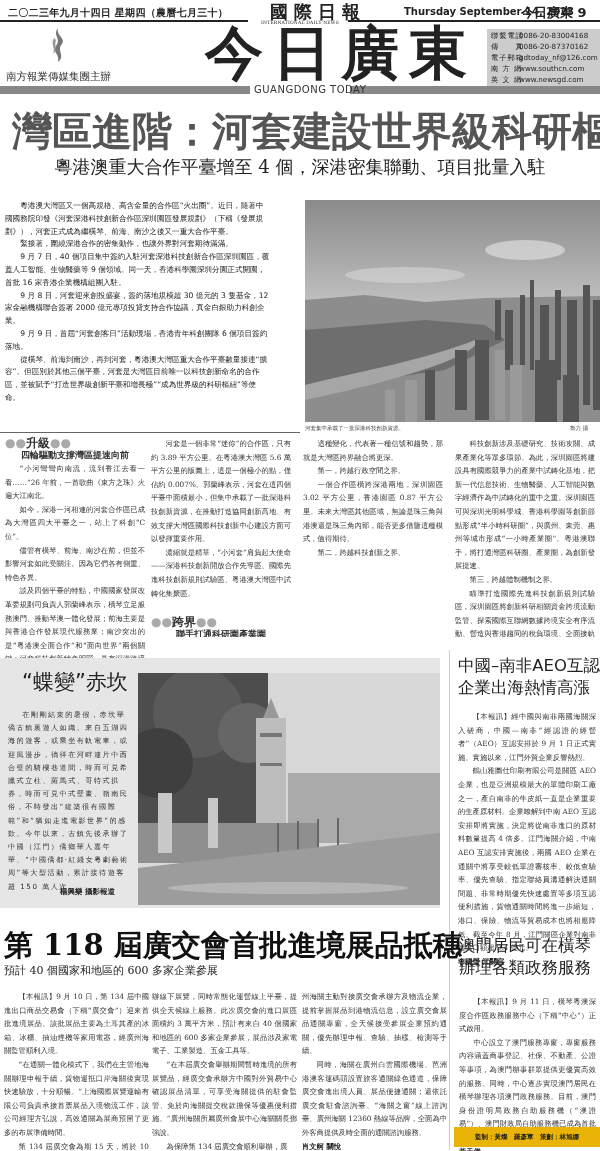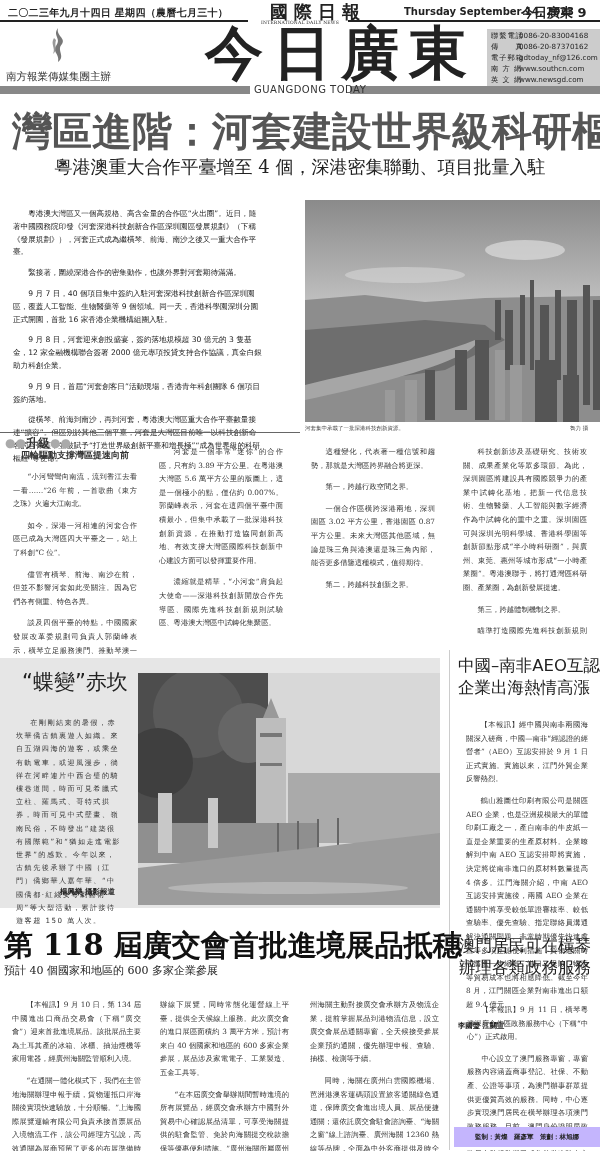--- a/index.html
+++ b/index.html
@@ -1,21 +1,21 @@
 <!DOCTYPE html>
 <html><head>
 <meta charset="utf-8">
 <style>
 *{box-sizing:border-box;margin:0;padding:0}
 html,body{width:600px;height:1151px;overflow:hidden;background:#fff}
 body{font-family:"DejaVu Serif",serif;color:#222;position:relative}
 .abs{position:absolute}
 .sans{font-family:"DejaVu Sans","Liberation Sans",sans-serif}
 .serif{font-family:"DejaVu Serif","Liberation Serif",serif}
-p{margin:8px}
+p{margin:0}
 
 #date-line{left:8px;top:6px;font-size:10px;font-weight:bold;letter-spacing:.3px}
 #top-rule{left:0;top:20px;width:248px;height:2px;background:#222}
 #top-rule2{left:348px;top:20px;width:252px;height:2px;background:#222}
 #intl-name{left:270px;top:0;width:96px;text-align:center;font-size:18px;font-weight:bold;letter-spacing:6px}
 #intl-en{left:252px;top:20px;width:96px;text-align:center;font-size:4.5px;letter-spacing:.2px}
 #en-date{left:404px;top:6px;font-size:10px;font-weight:bold}
 #page-label{left:521px;top:4px;font-size:13px;font-weight:bold}
 #logo-icon{left:48px;top:28px;width:20px;height:36px}
 #group-name{left:6px;top:70px;font-size:10.5px;color:#333}
@@ -56,21 +56,21 @@
 #aeo-body{left:458px;top:710px;width:138px}
 
 #cf-title{left:4px;top:928px;font-size:29px;line-height:34px;font-weight:bold;color:#111;white-space:nowrap}
 #cf-sub{left:4px;top:963px;font-size:11px;color:#222}
 #cf-c1{left:4px;top:990px;width:145px}
 #cf-c2{left:152px;top:990px;width:145px}
 #cf-c3{left:302px;top:990px;width:145px}
 
 #mc-title{left:459px;top:935px;width:145px;font-size:16.5px;line-height:22px;font-family:"DejaVu Sans",sans-serif;color:#222}
 #mc-body{left:459px;top:995px;width:137px}
-#credits{left:454px;top:1127px;width:146px;height:20px;background:#c4b5fd;text-align:center;font-size:6.5px;line-height:20px;font-family:"DejaVu Sans",sans-serif;font-weight:bold}
+#credits{left:454px;top:1127px;width:146px;height:20px;background:#eab308;text-align:center;font-size:6.5px;line-height:20px;font-family:"DejaVu Sans",sans-serif;font-weight:bold}
 #vr1{left:449px;top:650px;width:1px;height:500px;background:#ccc}
 </style>
 </head>
 <body>
 
 <div class="abs sans" id="date-line">二〇二三年九月十四日 星期四（農曆七月三十）</div>
 <div class="abs" id="top-rule"></div>
 <div class="abs" id="top-rule2"></div>
 <div class="abs serif" id="intl-name">國際日報</div>
 <div class="abs serif" id="intl-en">INTERNATIONAL DAILY NEWS</div>

